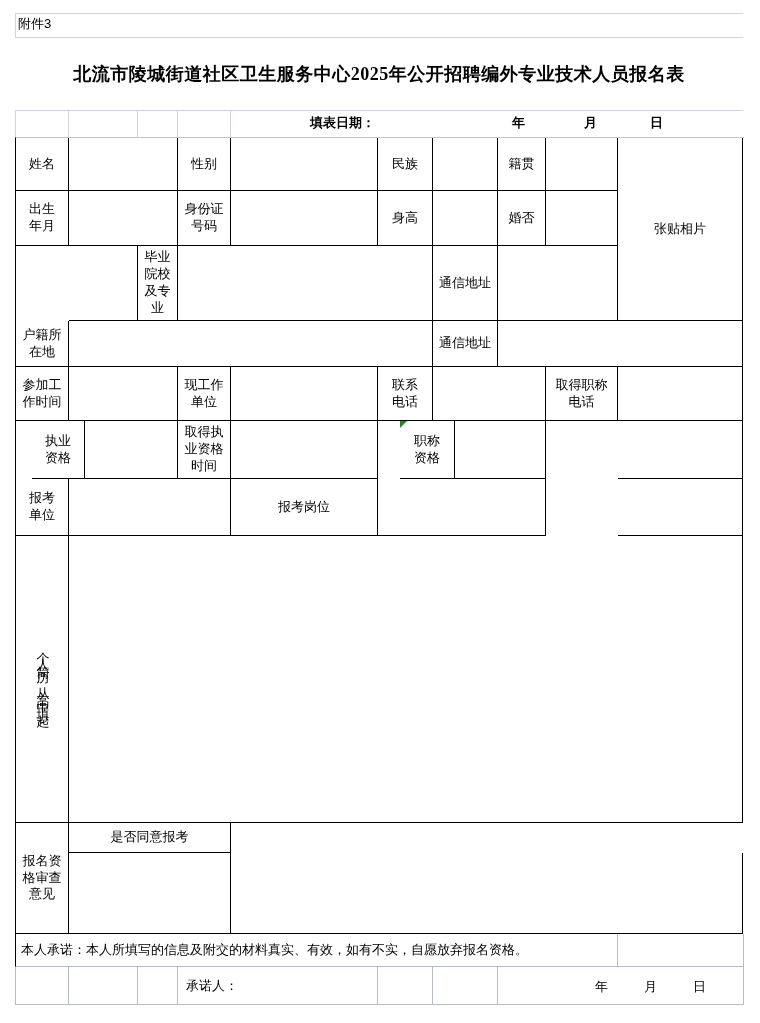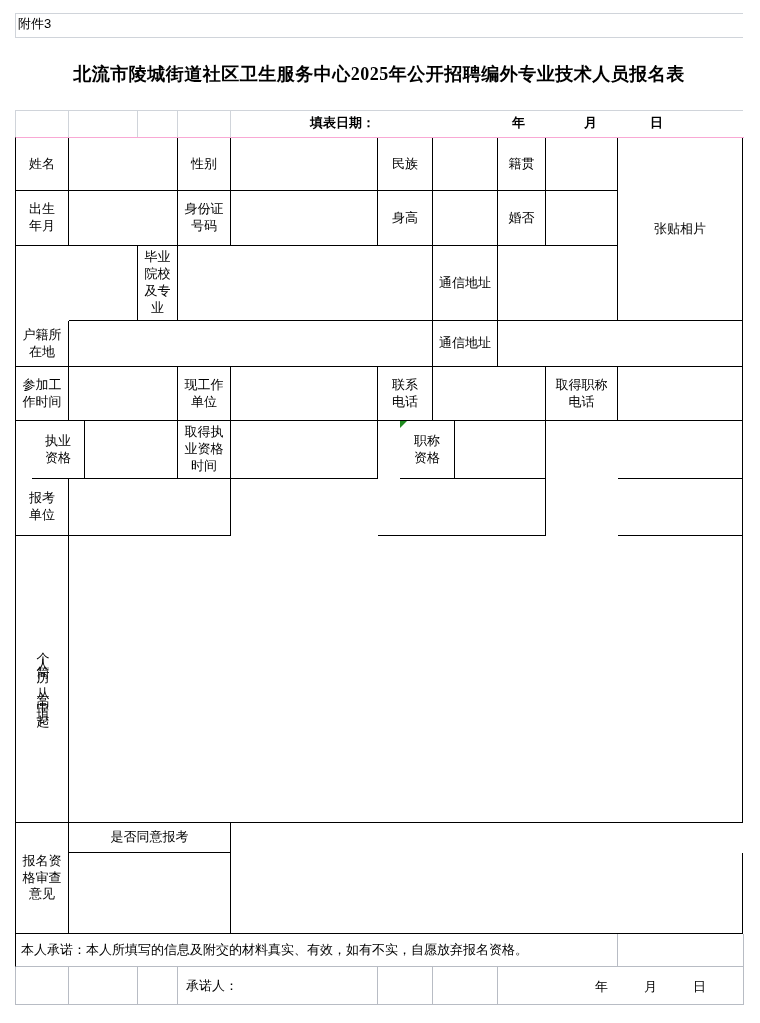--- a/index.html
+++ b/index.html
@@ -116,20 +116,21 @@
     <div class="cell" style="left:384px;top:283px;width:55px;height:58px">职称
 资格
       <div class="tri"></div>
     </div>
     <div class="cell" style="left:417px;top:283px;width:113px;height:58px"></div>
     <div class="cell" style="left:602px;top:283px;width:125px;height:58px"></div>
 
     <div class="cell" style="left:0;top:341px;width:53px;height:57px">报考
 单位</div>
     <div class="cell" style="left:53px;top:341px;width:162px;height:57px"></div>
+    <div class="cell" style="left:215px;top:341px;width:147px;height:57px">报考岗位</div>
     <div class="cell" style="left:362px;top:341px;width:168px;height:57px"></div>
     <div class="cell" style="left:602px;top:341px;width:125px;height:57px"></div>
 
     <div class="cell" style="left:0;top:398px;width:53px;height:287px">
       <span class="vert">个人简历（从高中填起）</span>
     </div>
     <div class="cell" style="left:53px;top:398px;width:674px;height:287px"></div>
 
     <div class="cell" style="left:0;top:685px;width:53px;height:111px">报名资
 格审查

